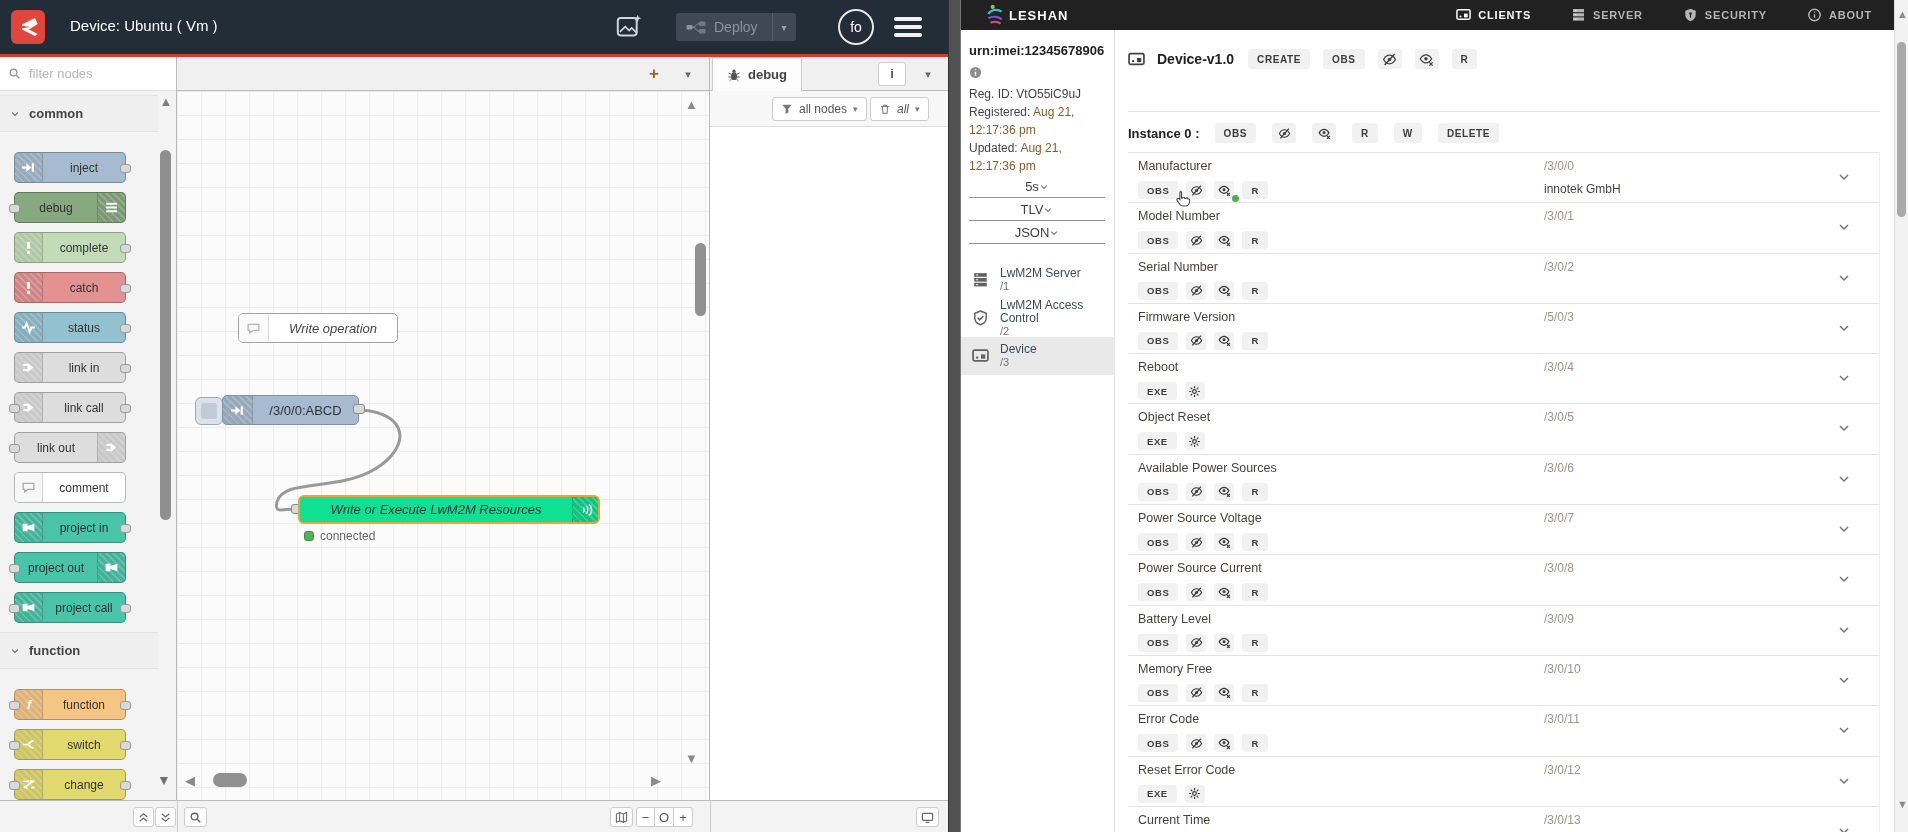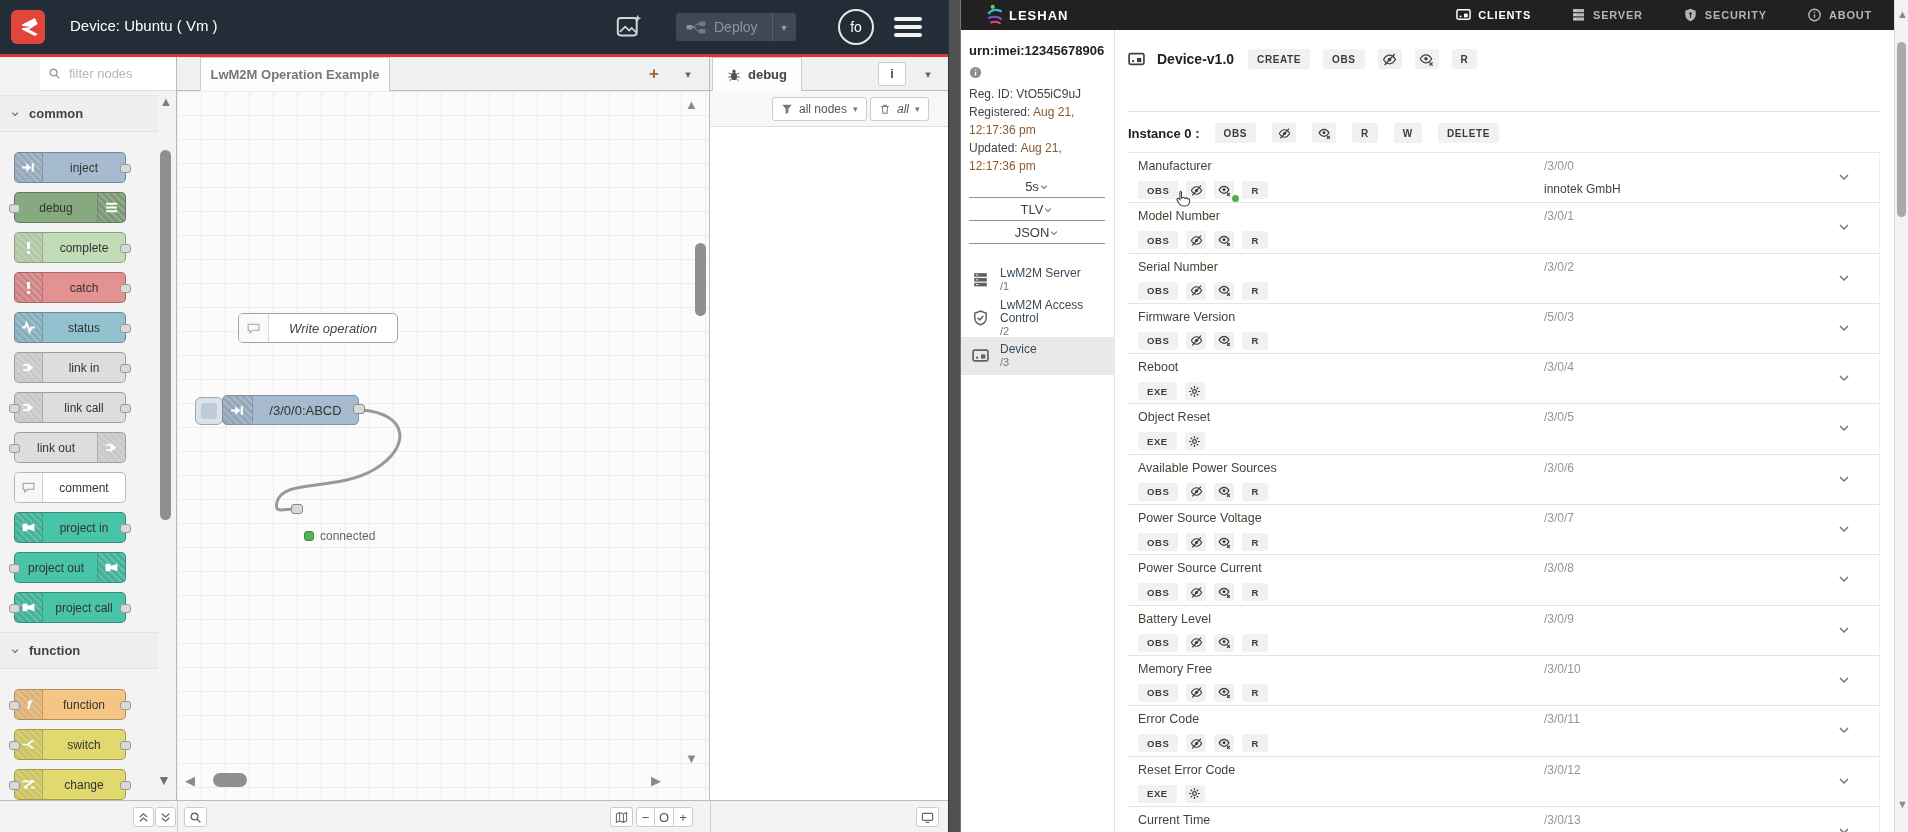--- a/index.html
+++ b/index.html
@@ -20,21 +20,21 @@
   #nr-deploy .dicon{width:20px;height:15px;}
   #nr-deploy .dlabel{font-size:14px;}
   #nr-deploy .dcaret{border-left:1px solid rgba(255,255,255,.12);width:24px;height:100%;display:flex;align-items:center;justify-content:center;font-size:10px;color:#9aa2ab;}
   #nr-avatar{left:838px;top:9px;width:36px;height:36px;border:2px solid #e8e8e8;border-radius:50%;color:#fff;font-size:14px;display:flex;align-items:center;justify-content:center;}
   #nr-menu{left:894px;top:17px;width:28px;height:20px;display:flex;flex-direction:column;justify-content:space-between;}
   #nr-menu i{display:block;height:4px;background:#f2f2f2;border-radius:2px;}
   #nr-redline{left:0;top:54px;width:948px;height:3px;background:#d9382e;}
 
   
   #palette{left:0;top:57px;width:177px;height:743px;background:#f3f3f3;border-right:1px solid #bbb;overflow:hidden;}
-  #palette-search{left:0;top:0;width:100%;height:34px;background:#fff;border-bottom:1px solid #ddd;display:flex;align-items:center;padding:0 8px;gap:6px;margin-left:40px;}
+  #palette-search{left:0;top:0;width:100%;height:34px;background:#fff;border-bottom:1px solid #ddd;display:flex;align-items:center;padding:0 8px;gap:6px;}
   #palette-search .ico{width:13px;height:13px;color:#999;}
   #palette-search input{border:0;outline:0;width:110px;font-size:13px;color:#555;background:transparent;}
   #palette-search input::placeholder{color:#b5b5b5;}
   #palette-body{left:0;top:34px;width:158px;bottom:0;overflow:hidden;}
   .pal-section-header{margin-top:4px;height:37px;background:#efefef;border-top:1px solid #e3e3e3;border-bottom:1px solid #e3e3e3;display:flex;align-items:center;gap:9px;padding-left:10px;color:#444;}
   .pal-section-header .chev{width:10px;height:10px;color:#666;}
   .pal-section-header .lbl{font-size:13px;font-weight:bold;}
   .pal-nodes{padding:20px 0 0 14px;}
   .pnode{position:relative;width:112px;height:31px;border:1px solid rgba(0,0,0,.28);border-radius:5px;margin-bottom:9px;display:flex;align-items:center;font-size:12px;color:#333;}
   .pnode .plabel{flex:1;text-align:center;padding:0 4px;white-space:nowrap;}
@@ -381,21 +381,20 @@
               <span class="port pr"></span>
             </div>
           </div>
         </div>
       <div id="pal-scroll-up" class="abs">▲</div>
       <div id="pal-thumb" class="abs"></div>
       <div id="pal-scroll-dn" class="abs">▼</div>
     </div>
 
     <div id="canvas-tabbar" class="abs">
-      <div id="flow-tab" class="abs">LwM2M Operation Example</div>
       <div id="tab-add" class="abs">+</div>
       <div id="tab-caret" class="abs">▾</div>
     </div>
 
     <div id="canvas" class="abs">
       <svg class="abs" style="left:0;top:0;width:533px;height:709px;">
         <path d="M185 319 C232 323 234 356 198 378 C160 401 106 387 100 411 C97 423 106 418 117 418" fill="none" stroke="#999" stroke-width="3"></path>
       </svg>
       <div id="comment-node" class="abs">
         <span class="cicon">
@@ -413,20 +412,28 @@
           <svg viewBox="0 0 14 14">
               <path d="M1 7h7" stroke="currentColor" stroke-width="2"></path>
               <path d="M5 3l4.5 4L5 11z" fill="currentColor"></path>
               <path d="M11 3v8" stroke="currentColor" stroke-width="2"></path>
             </svg>
         </span>
         <span class="ilabel">/3/0/0:ABCD</span>
       </div>
       <div id="inject-port" class="abs"></div>
       <div id="lwm2m-port" class="abs"></div>
+      <div id="lwm2m-node" class="abs">
+        <span class="wlabel">Write or Execute LwM2M Resources</span>
+        <span class="wicon">
+          <svg viewBox="0 0 14 14">
+              <path d="M4 4.5c1.6 1.1 1.6 4 0 5M7 3c2.4 1.6 2.4 6.4 0 8M10 1.5c3.4 2.2 3.4 8.8 0 11" fill="none" stroke="currentColor" stroke-width="1.4"></path>
+            </svg>
+        </span>
+      </div>
       <div id="node-status" class="abs">
         <span class="dot"></span>
         <span class="stxt">connected</span>
       </div>
       <div id="cv-up" class="abs">▲</div>
       <div id="cv-thumb" class="abs"></div>
       <div id="cv-dn" class="abs">▼</div>
       <div id="cv-left" class="abs">◀</div>
       <div id="cv-hthumb" class="abs"></div>
       <div id="cv-right" class="abs">▶</div>

